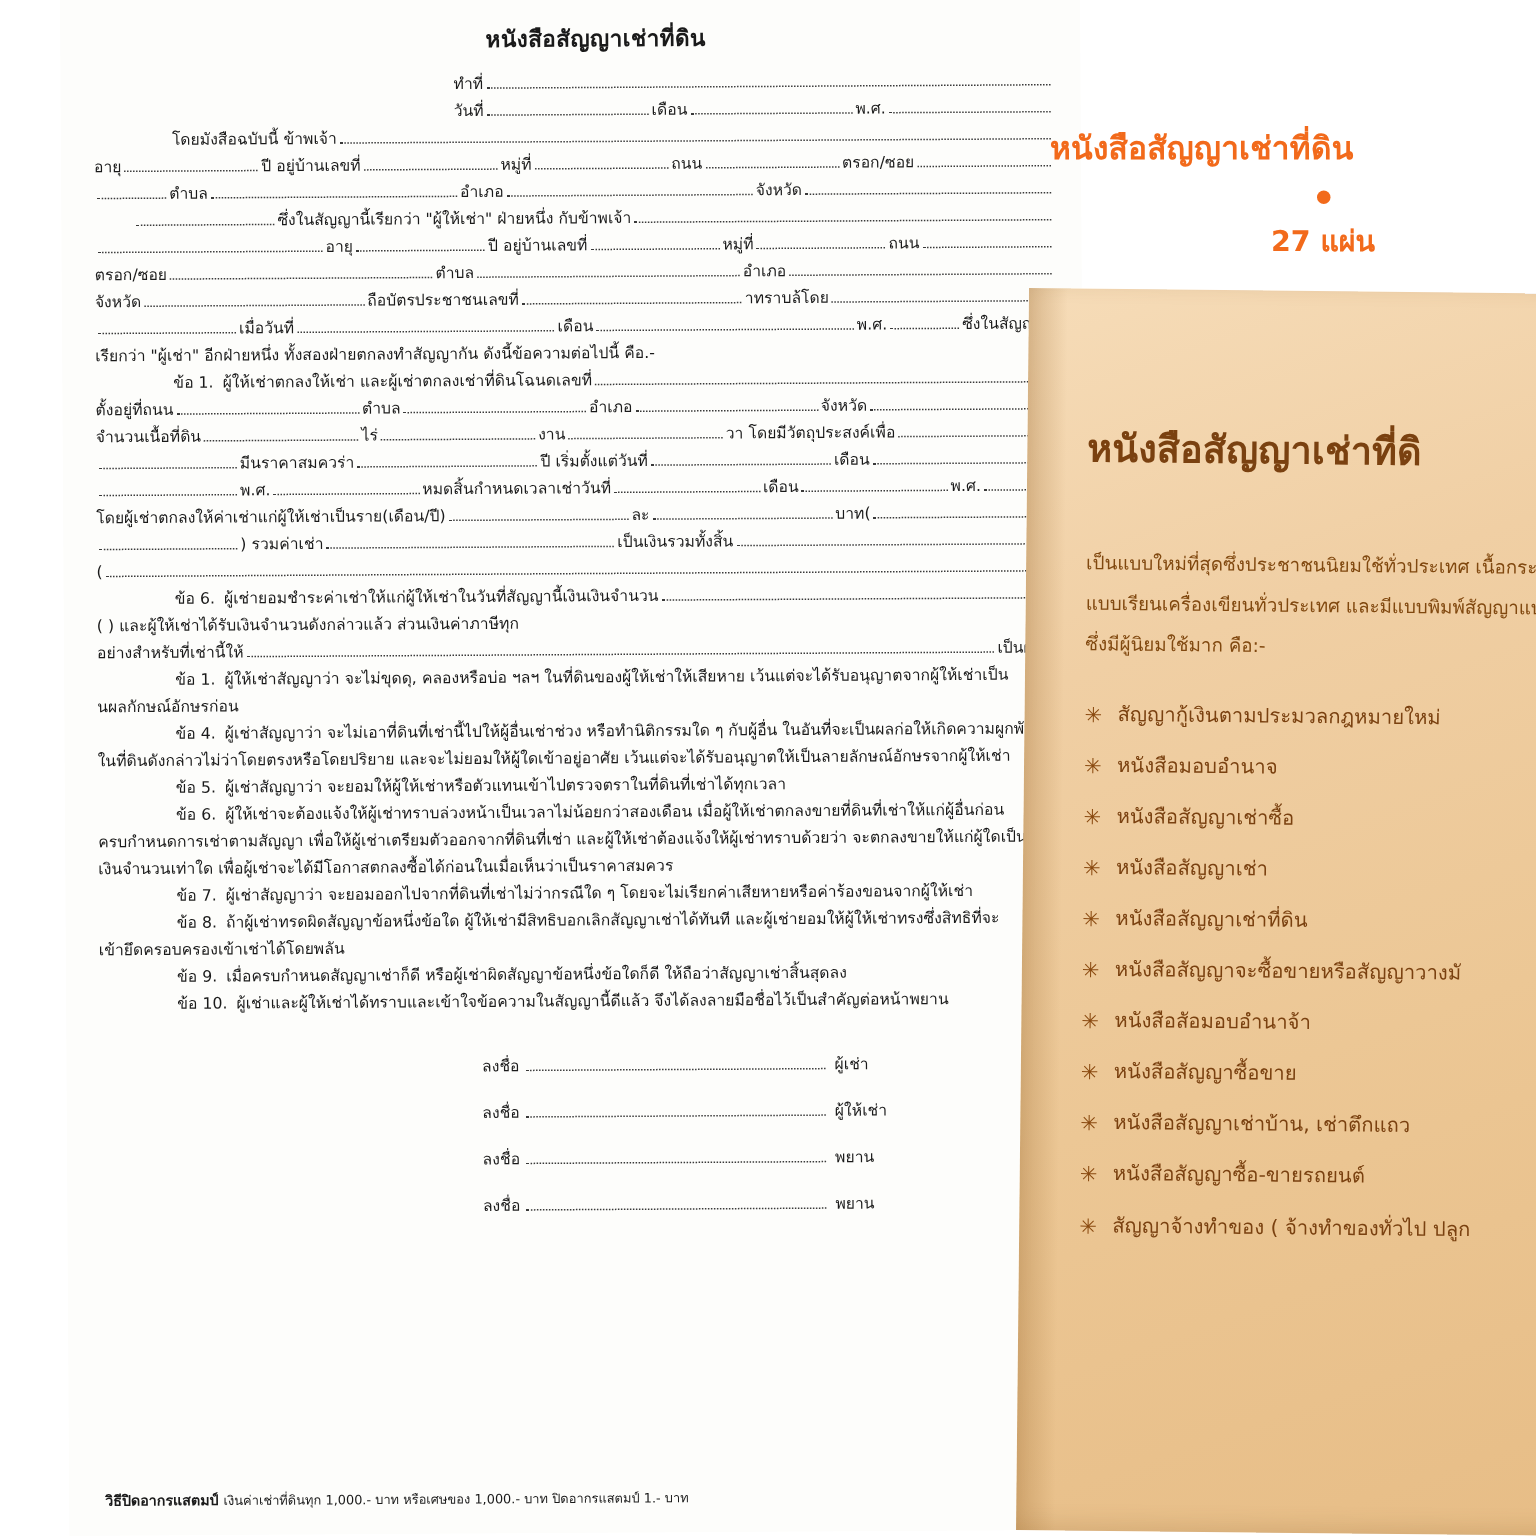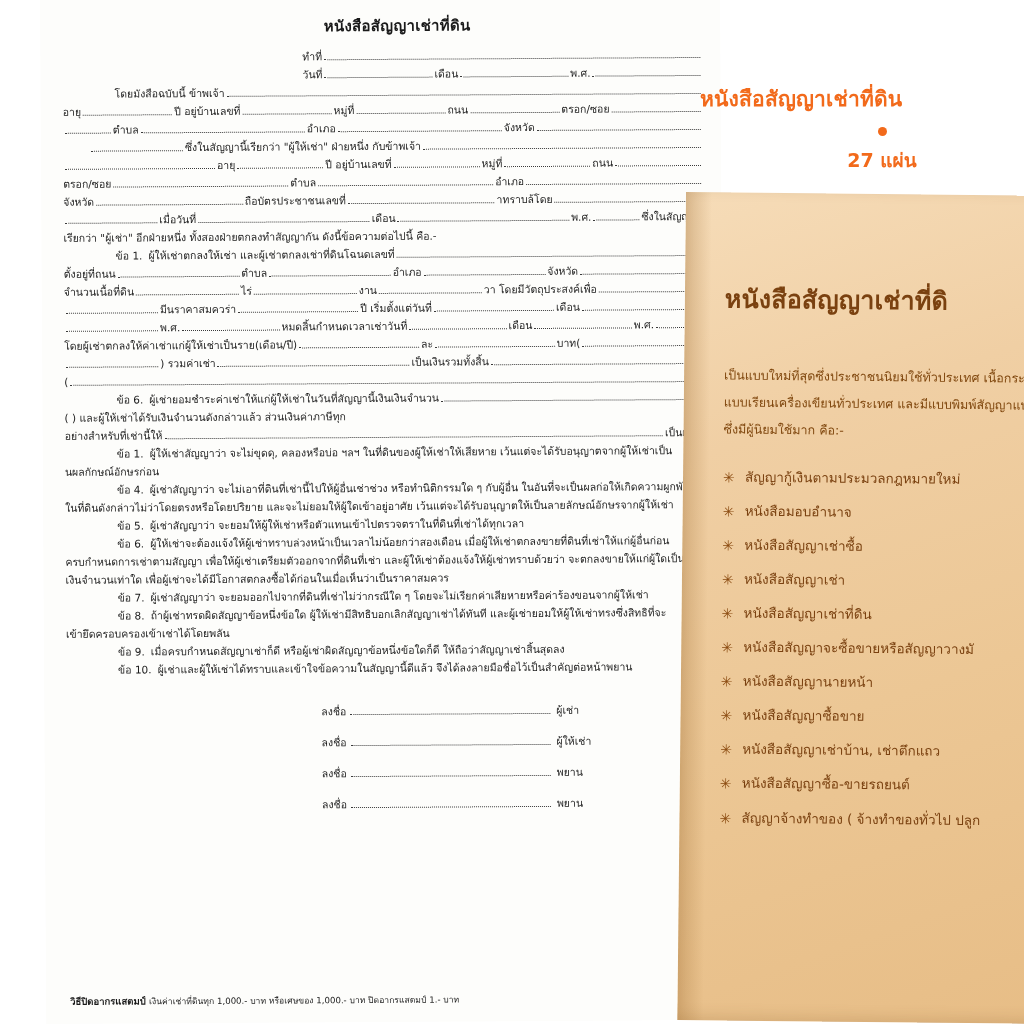--- a/index.html
+++ b/index.html
@@ -500,21 +500,21 @@
         <div class="li">
           <span class="star">✳</span>
           <span class="txt">หนังสือสัญญาเช่าที่ดิน</span>
         </div>
         <div class="li">
           <span class="star">✳</span>
           <span class="txt">หนังสือสัญญาจะซื้อขายหรือสัญญาวางมั</span>
         </div>
         <div class="li">
           <span class="star">✳</span>
-          <span class="txt">หนังสือสัญญานายหน้า</span>
+          <span class="txt">หนังสือสัอมอบอำนาจ้า</span>
         </div>
         <div class="li">
           <span class="star">✳</span>
           <span class="txt">หนังสือสัญญาซื้อขาย</span>
         </div>
         <div class="li">
           <span class="star">✳</span>
           <span class="txt">หนังสือสัญญาเช่าบ้าน, เช่าตึกแถว</span>
         </div>
         <div class="li">

